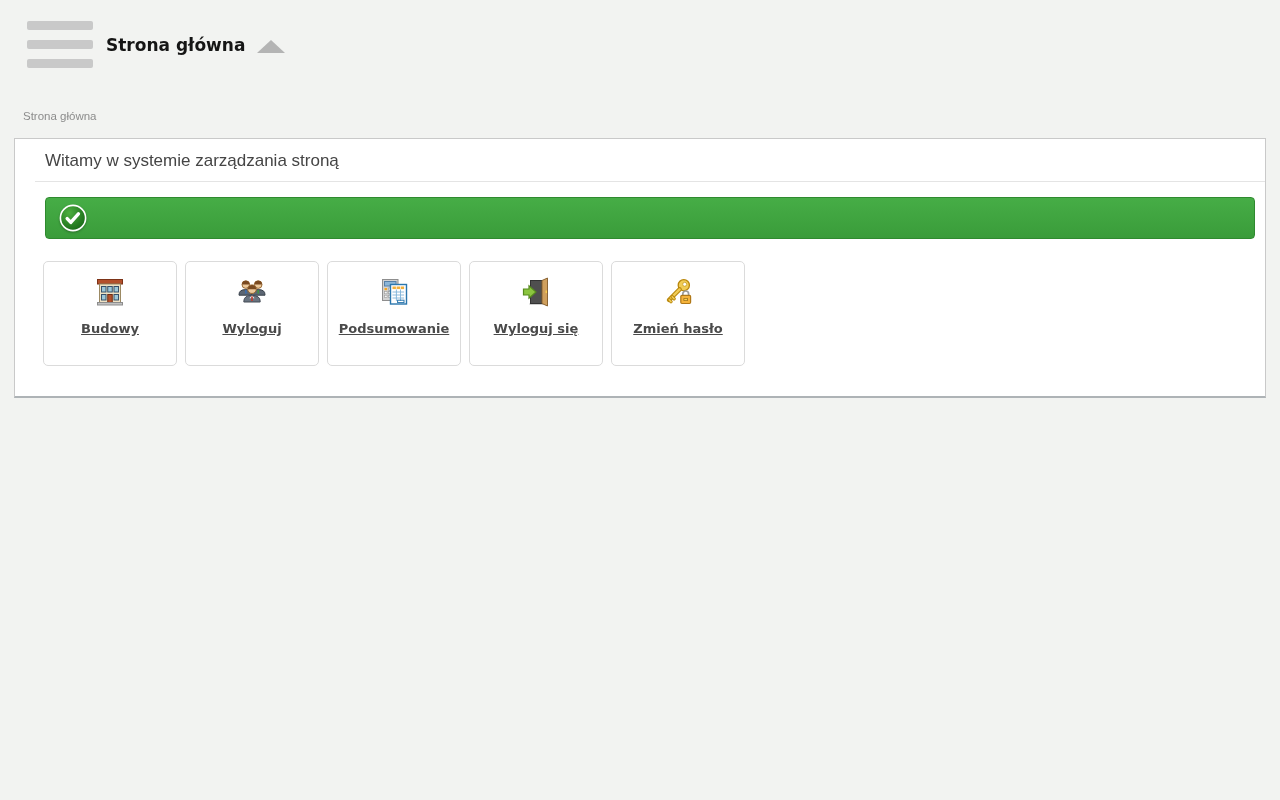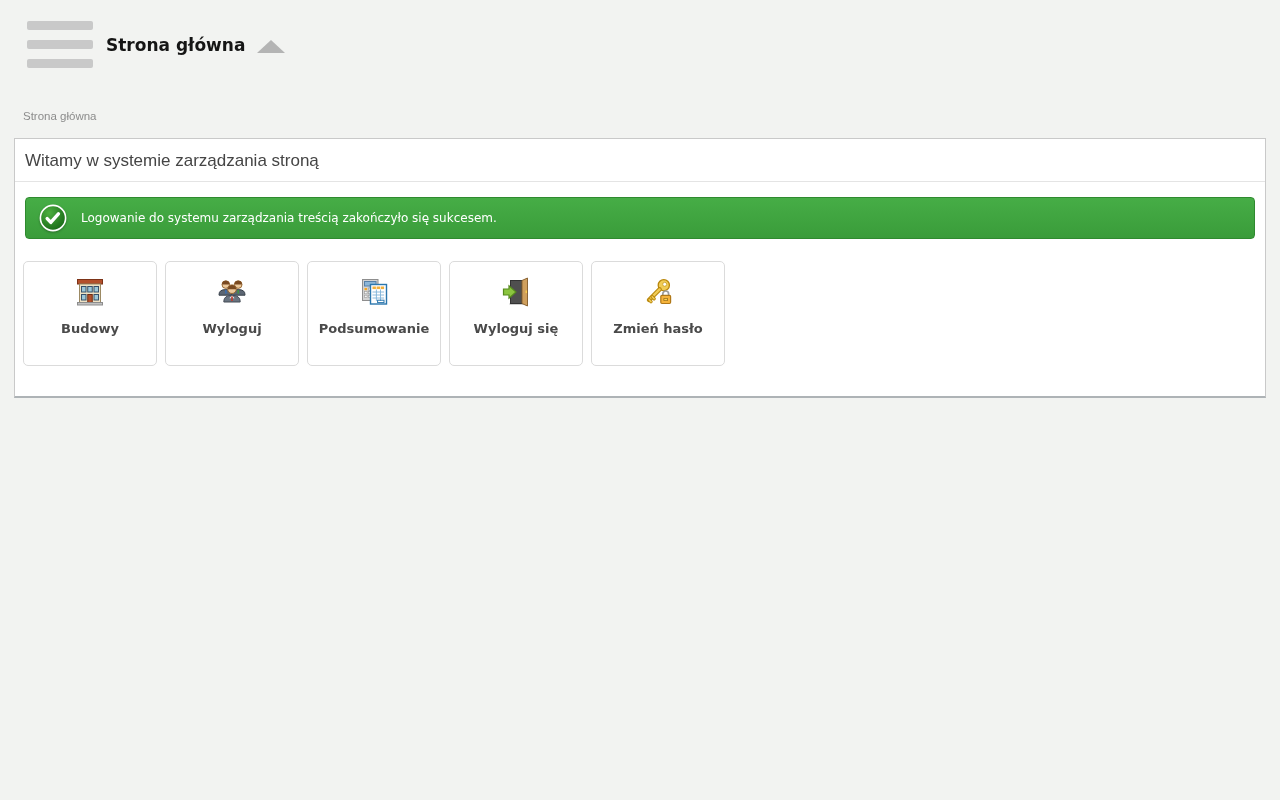--- a/index.html
+++ b/index.html
@@ -25,21 +25,21 @@
     border-bottom:13px solid #b4b4b4;
   }
   
   .breadcrumb {
     margin:42px 0 16px 23px; font-size:11.5px; color:#8c8c8c;
     width:max-content; cursor:pointer;
   }
   
   .panel {
     margin:0 14px; height:260px; background:#ffffff;
-    border:1px solid #c9c9c9; border-bottom:2px solid #aeb3b6;
+    border:1px solid #c9c9c9; border-bottom:2px solid #aeb3b6;padding-left:20px;
   }
   .panel-heading {
     margin:0; padding:12px 10px 10px;
     font-size:17px; font-weight:400; color:#454545;
     border-bottom:1px solid #e4e4e4;
   }
   
   .alert {
     margin:15px 10px 0; height:42px;
     border:1px solid #2f8a2f; border-radius:4px;
@@ -56,21 +56,21 @@
   .tile {
     width:134px; height:105px; background:#ffffff;
     border:1px solid #dbdbdb; border-radius:5px;
     display:flex; flex-direction:column; align-items:center;
     padding-top:14px; cursor:pointer;
   }
   .tile-icon { width:32px; height:32px; }
   .tile-icon svg { display:block; }
   .tile-label {
     margin-top:13px; font-family:"DejaVu Sans", sans-serif;
-    font-size:13px; font-weight:bold; color:#4a4a4a; white-space:nowrap;
+    font-size:13px; font-weight:bold; color:#4a4a4a; white-space:nowrap;text-decoration:underline;
   }
 </style>
 </head>
 <body>
 
 <header class="app-header">
   <div class="hamburger">
     <span></span>
     <span></span>
     <span></span>
@@ -90,21 +90,20 @@
         <defs>
           <radialGradient id="bgrad" cx="35%" cy="30%" r="80%">
             <stop offset="0%" stop-color="#4caf3f"></stop>
             <stop offset="100%" stop-color="#156515"></stop>
           </radialGradient>
         </defs>
         <circle cx="14" cy="14" r="12.6" fill="url(#bgrad)" stroke="#ffffff" stroke-width="1.6"></circle>
         <path d="M8.2 14.6 l3.6 3.8 l7.6 -8.6" fill="none" stroke="#ffffff" stroke-width="3.4" stroke-linecap="round" stroke-linejoin="round"></path>
       </svg>
     </span>
-    <span class="alert-text">Logowanie do systemu zarządzania treścią zakończyło się sukcesem.</span>
   </div>
 
   <div class="tiles">
 
     <div class="tile">
       <span class="tile-icon">
         <svg viewBox="0 0 32 32" width="32" height="32">
           <rect x="3.5" y="3.5" width="25" height="4.5" fill="#b4502b" stroke="#7c3317"></rect>
           <rect x="5.5" y="8" width="21" height="18.5" fill="#efe2c4" stroke="#9c8a64"></rect>
           <g fill="#9cc7d8" stroke="#35506b">

